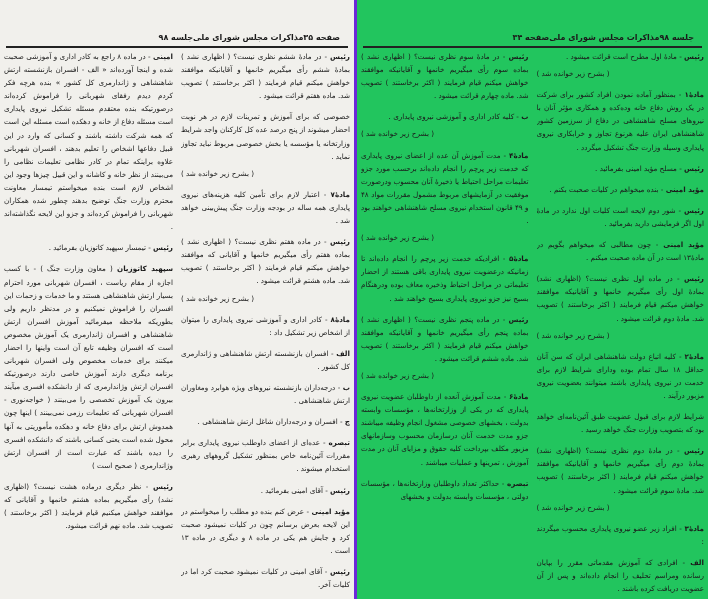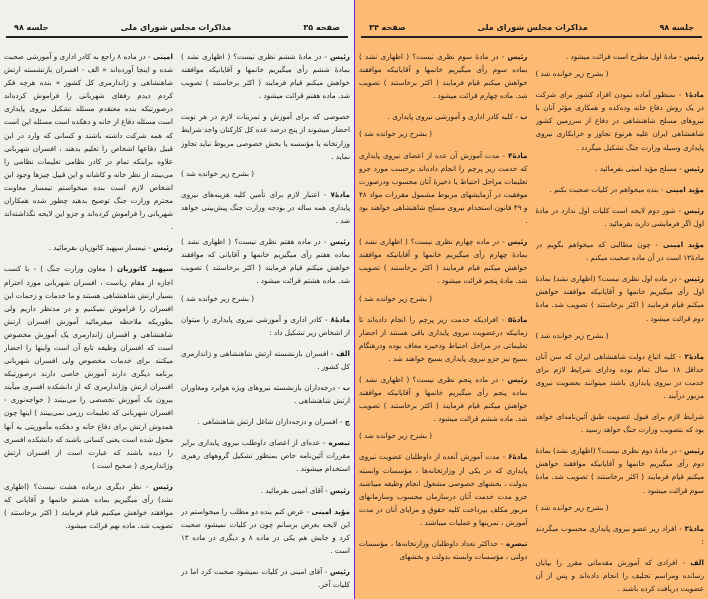--- a/index.html
+++ b/index.html
@@ -5,25 +5,25 @@
   html, body { margin:0; padding:0; }
   body {
     width:708px; height:599px; overflow:hidden;
     background:#f3f2ee;
     font-family:"DejaVu Sans", sans-serif;
     color:#1b1b1b;
     position:relative;
   }
   .spread { position:absolute; left:0; top:0; width:708px; height:599px; display:flex; flex-direction:row-reverse; }
   .page { position:relative; width:354px; height:599px; box-sizing:border-box; }
-  .page.right { background:#fdba74; border-left:1px solid #6d28d9; }
+  .page.right { background:#22c55e; border-left:3px solid #6d28d9; }
   .page.left { background:#f1f0ec; }
   .header {
-    position:absolute; top:20px; left:6px; right:6px; height:14px;
-    display:flex; flex-direction:row-reverse; justify-content:space-between; align-items:center;
+    position:absolute; top:30px; left:6px; right:6px; height:14px;
+    display:flex; flex-direction:row-reverse; justify-content:flex-end; align-items:center;
     font-size:8px; font-weight:bold; direction:rtl;
     border-bottom:2px solid #222;
     padding:0 8px 2px 8px;
   }
   .cols { position:absolute; top:42px; left:4px; right:4px; bottom:6px; display:flex; flex-direction:row-reverse; gap:8px; }
   .col { flex:1; direction:rtl; text-align:justify; font-size:7.2px; line-height:13.1px; overflow:hidden; }
   .col p { margin:8px 0 1px 0; }
   .col .center { text-align:left; margin:4px 0 5px 0; }
   .speaker { font-weight:bold; }
 </style>
@@ -54,21 +54,20 @@
           <p><span class="speaker">رئیس</span><span> - در مادهٔ دوم نظری نیست؟ (اظهاری نشد) بمادهٔ دوم رأی میگیریم خانمها و آقایانیکه موافقند خواهش میکنم قیام فرمایند ( اکثر برخاستند ) تصویب شد. مادهٔ سوم قرائت میشود .</span></p>
           <p class="center">( بشرح زیر خوانده شد )</p>
           <p><span class="speaker">مادهٔ۳</span><span> - افراد زیر عضو نیروی پایداری محسوب میگردند :</span></p>
           <p><span class="speaker">الف</span><span> - افرادی که آموزش مقدماتی مقرر را بپایان رسانده ومراسم تحلیف را انجام داده‌اند و پس از آن عضویت دریافت کرده باشند .</span></p>
         </div>
       <div class="col">
           <p><span class="speaker">رئیس</span><span> - در مادهٔ سوم نظری نیست؟ ( اظهاری نشد ) بماده سوم رأی میگیریم خانمها و آقایانیکه موافقند خواهش میکنم قیام فرمایند ( اکثر برخاستند ) تصویب شد. ماده چهارم قرائت میشود .</span></p>
           <p><span class="speaker">ب</span><span> - کلیه کادر اداری و آموزشی نیروی پایداری .</span></p>
           <p class="center">( بشرح زیر خوانده شد )</p>
           <p><span class="speaker">مادهٔ۴</span><span> - مدت آموزش آن عده از اعضای نیروی پایداری که خدمت زیر پرچم را انجام داده‌اند برحسب مورد جزو تعلیمات مراحل احتیاط یا ذخیرهٔ آنان محسوب ودرصورت موفقیت در آزمایشهای مربوط مشمول مقررات مواد ۴۸ و ۴۹ قانون استخدام نیروی مسلح شاهنشاهی خواهند بود .</span></p>
-          <p><span class="speaker">رئیس</span><span> - در ماده چهارم نظری نیست؟ ( اظهاری نشد ) بمادهٔ چهارم رأی میگیریم خانمها و آقایانیکه موافقند خواهش میکنم قیام فرمایند ( اکثر برخاستند ) تصویب شد. مادهٔ پنجم قرائت میشود .</span></p>
           <p class="center">( بشرح زیر خوانده شد )</p>
           <p><span class="speaker">مادهٔ۵</span><span> - افرادیکه خدمت زیر پرچم را انجام داده‌اند تا زمانیکه درعضویت نیروی پایداری باقی هستند از احضار تعلیماتی در مراحل احتیاط وذخیره معاف بوده ودرهنگام بسیج نیز جزو نیروی پایداری بسیج خواهند شد .</span></p>
           <p><span class="speaker">رئیس</span><span> - در ماده پنجم نظری نیست؟ ( اظهاری نشد ) بماده پنجم رأی میگیریم خانمها و آقایانیکه موافقند خواهش میکنم قیام فرمایند ( اکثر برخاستند ) تصویب شد. ماده ششم قرائت میشود .</span></p>
           <p class="center">( بشرح زیر خوانده شد )</p>
           <p><span class="speaker">مادهٔ۶</span><span> - مدت آموزش آنعده از داوطلبان عضویت نیروی پایداری که در یکی از وزارتخانه‌ها ، مؤسسات وابسته بدولت ، بخشهای خصوصی مشغول انجام وظیفه میباشند جزو مدت خدمت آنان درسازمان محسوب وسازمانهای مزبور مکلف بپرداخت کلیه حقوق و مزایای آنان در مدت آموزش ، تمرینها و عملیات میباشند .</span></p>
           <p><span class="speaker">تبصره</span><span> - حداکثر تعداد داوطلبان وزارتخانه‌ها ، مؤسسات دولتی ، مؤسسات وابسته بدولت و بخشهای</span></p>
         </div>
     </div>
   </div>
 

